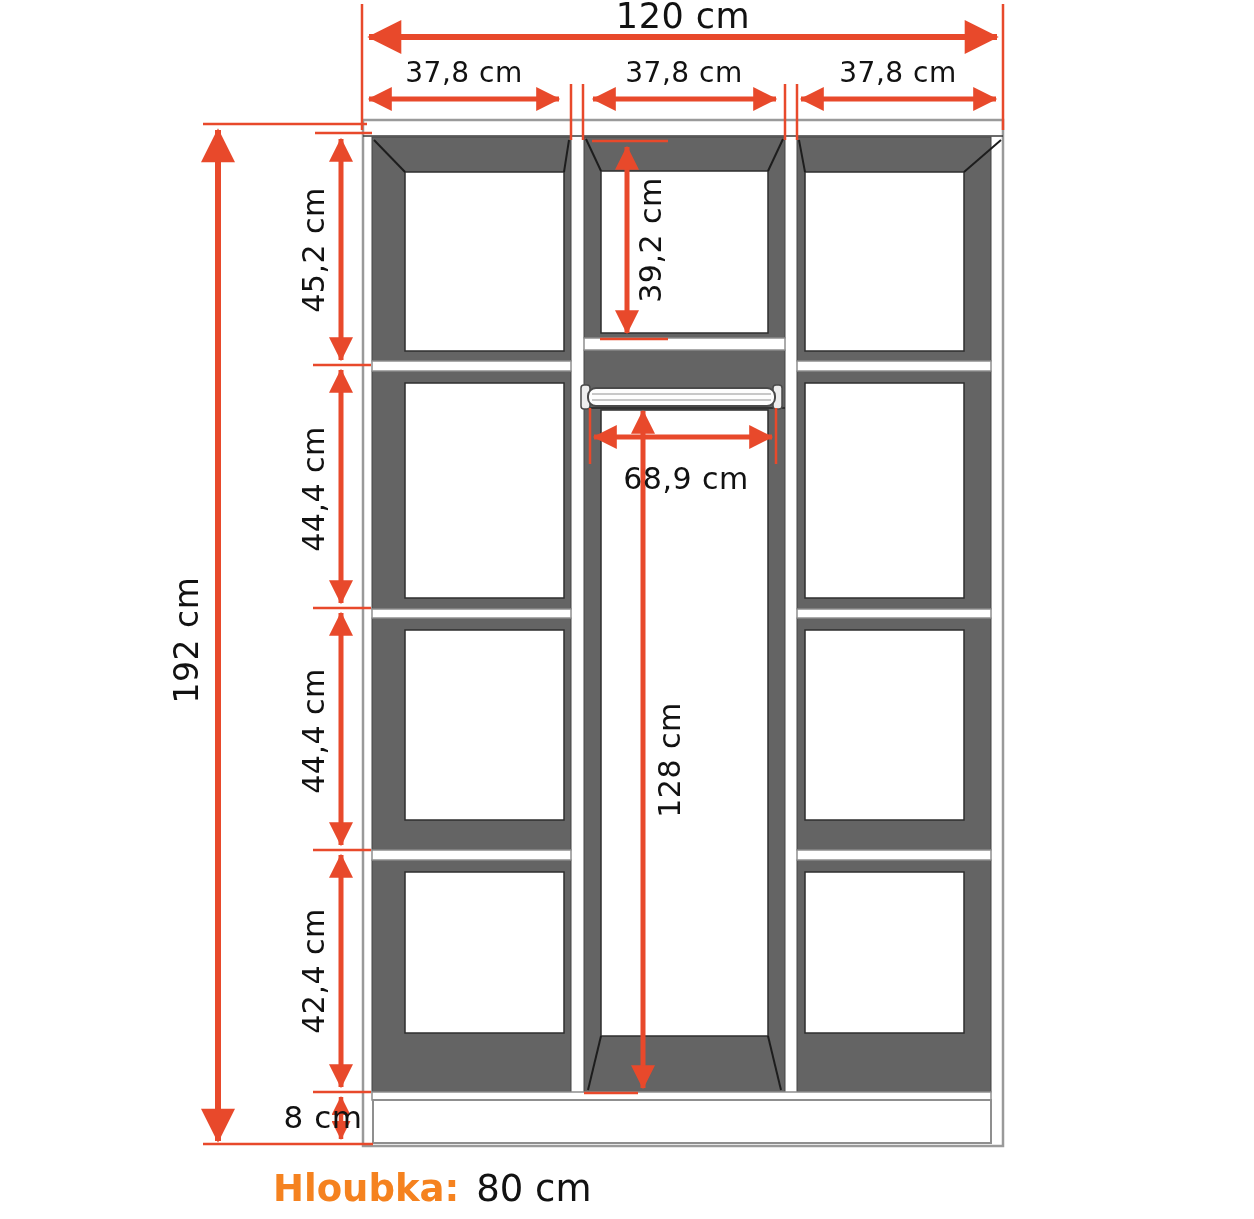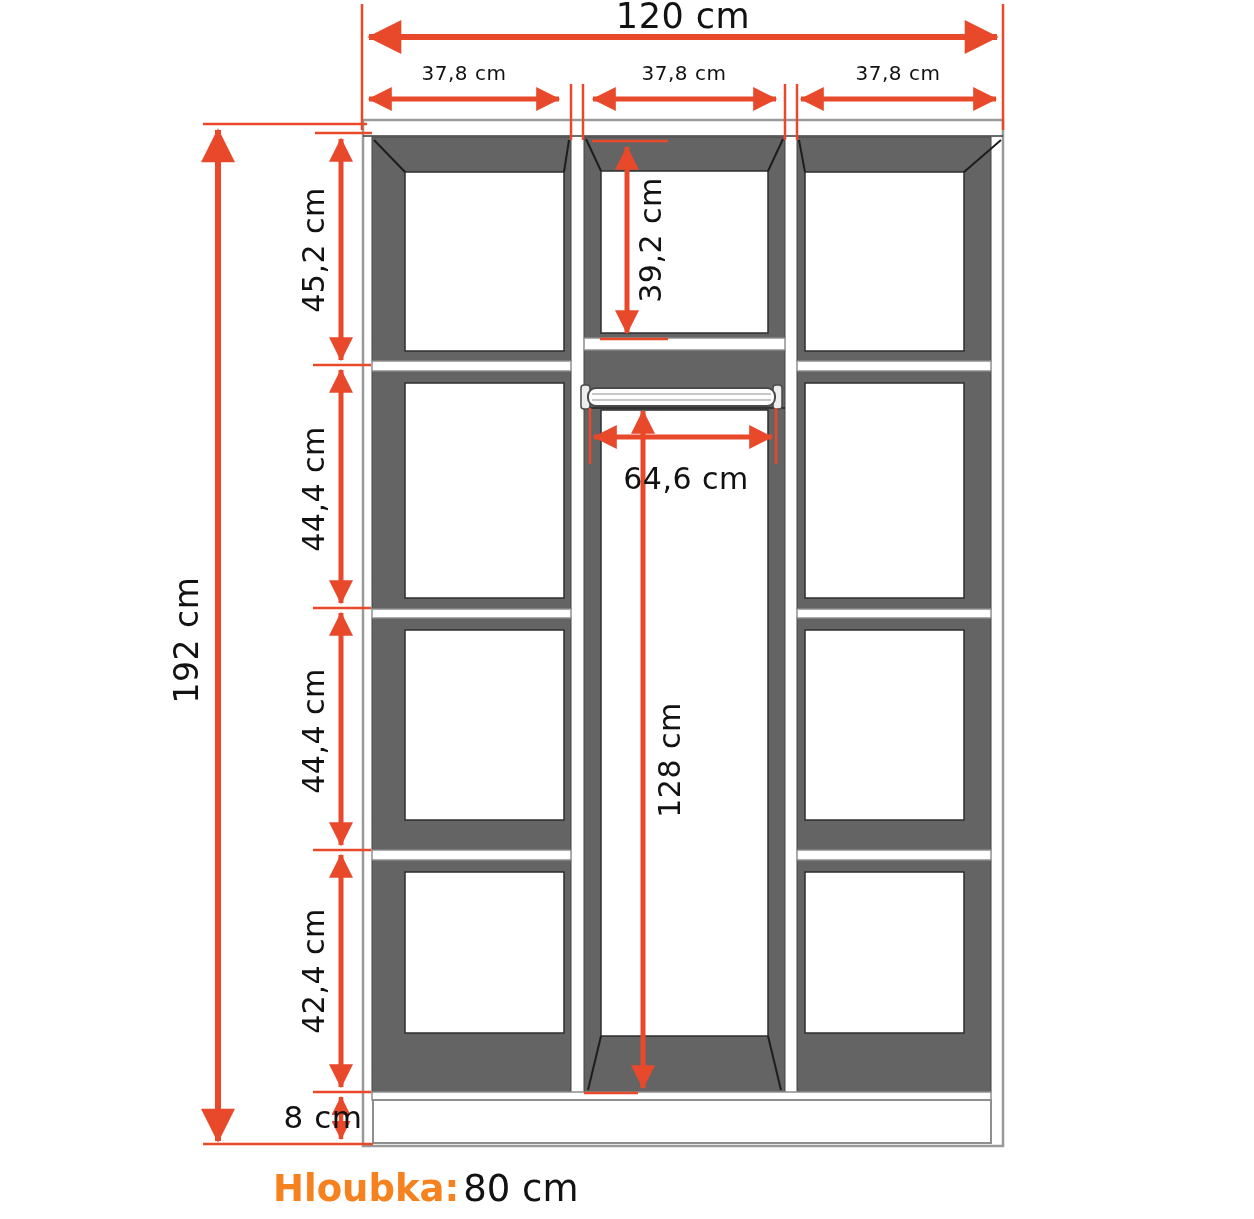--- a/index.html
+++ b/index.html
@@ -14,27 +14,27 @@
   .dim{
     position:absolute;
     transform:translate(-50%,-50%);
     color:#121212;
     white-space:nowrap;
     line-height:1;
     letter-spacing:0.5px;
   }
   .rot{transform:translate(-50%,-50%) rotate(-90deg);}
   .fs35{font-size:35px;}
-  .fs28{font-size:20px;}
+  .fs28{font-size:28px;}
   .fs33{font-size:33px;}
   .fs30{font-size:30px;}
   .fs31{font-size:31px;margin-left:36px;}
   #depth-row{
     position:absolute;left:273px;top:1170px;
-    display:flex;align-items:flex-end;gap:4px;
+    display:flex;align-items:flex-end;gap:17px;
     line-height:1;
   }
   #depth-row .dl{font-size:37px;font-weight:bold;color:#f5821f;}
   #depth-row .dv{font-size:37px;color:#121212;}
 </style>
 </head>
 <body>
 
 <div id="stage">
 
@@ -177,21 +177,21 @@
   <div class="dim rot fs33" style="left:186px;top:640px;">192 cm</div>
 
   <div class="dim rot fs30" style="left:314px;top:250px;">45,2 cm</div>
   <div class="dim rot fs30" style="left:314px;top:489px;">44,4 cm</div>
   <div class="dim rot fs30" style="left:314px;top:731px;">44,4 cm</div>
   <div class="dim rot fs30" style="left:314px;top:971px;">42,4 cm</div>
 
   <div class="dim fs31" style="left:287px;top:1117px;">8 cm</div>
 
   <div class="dim rot fs30" style="left:651px;top:240px;">39,2 cm</div>
-  <div class="dim fs30" style="left:686px;top:479px;">64,6 cm</div>
+  <div class="dim fs30" style="left:686px;top:479px;">68,9 cm</div>
   <div class="dim rot fs30" style="left:670px;top:760px;">128 cm</div>
 
   <div id="depth-row">
     <span class="dl">Hloubka:</span>
     <span class="dv">80 cm</span>
   </div>
 
 </div>
 
 </body></html>

